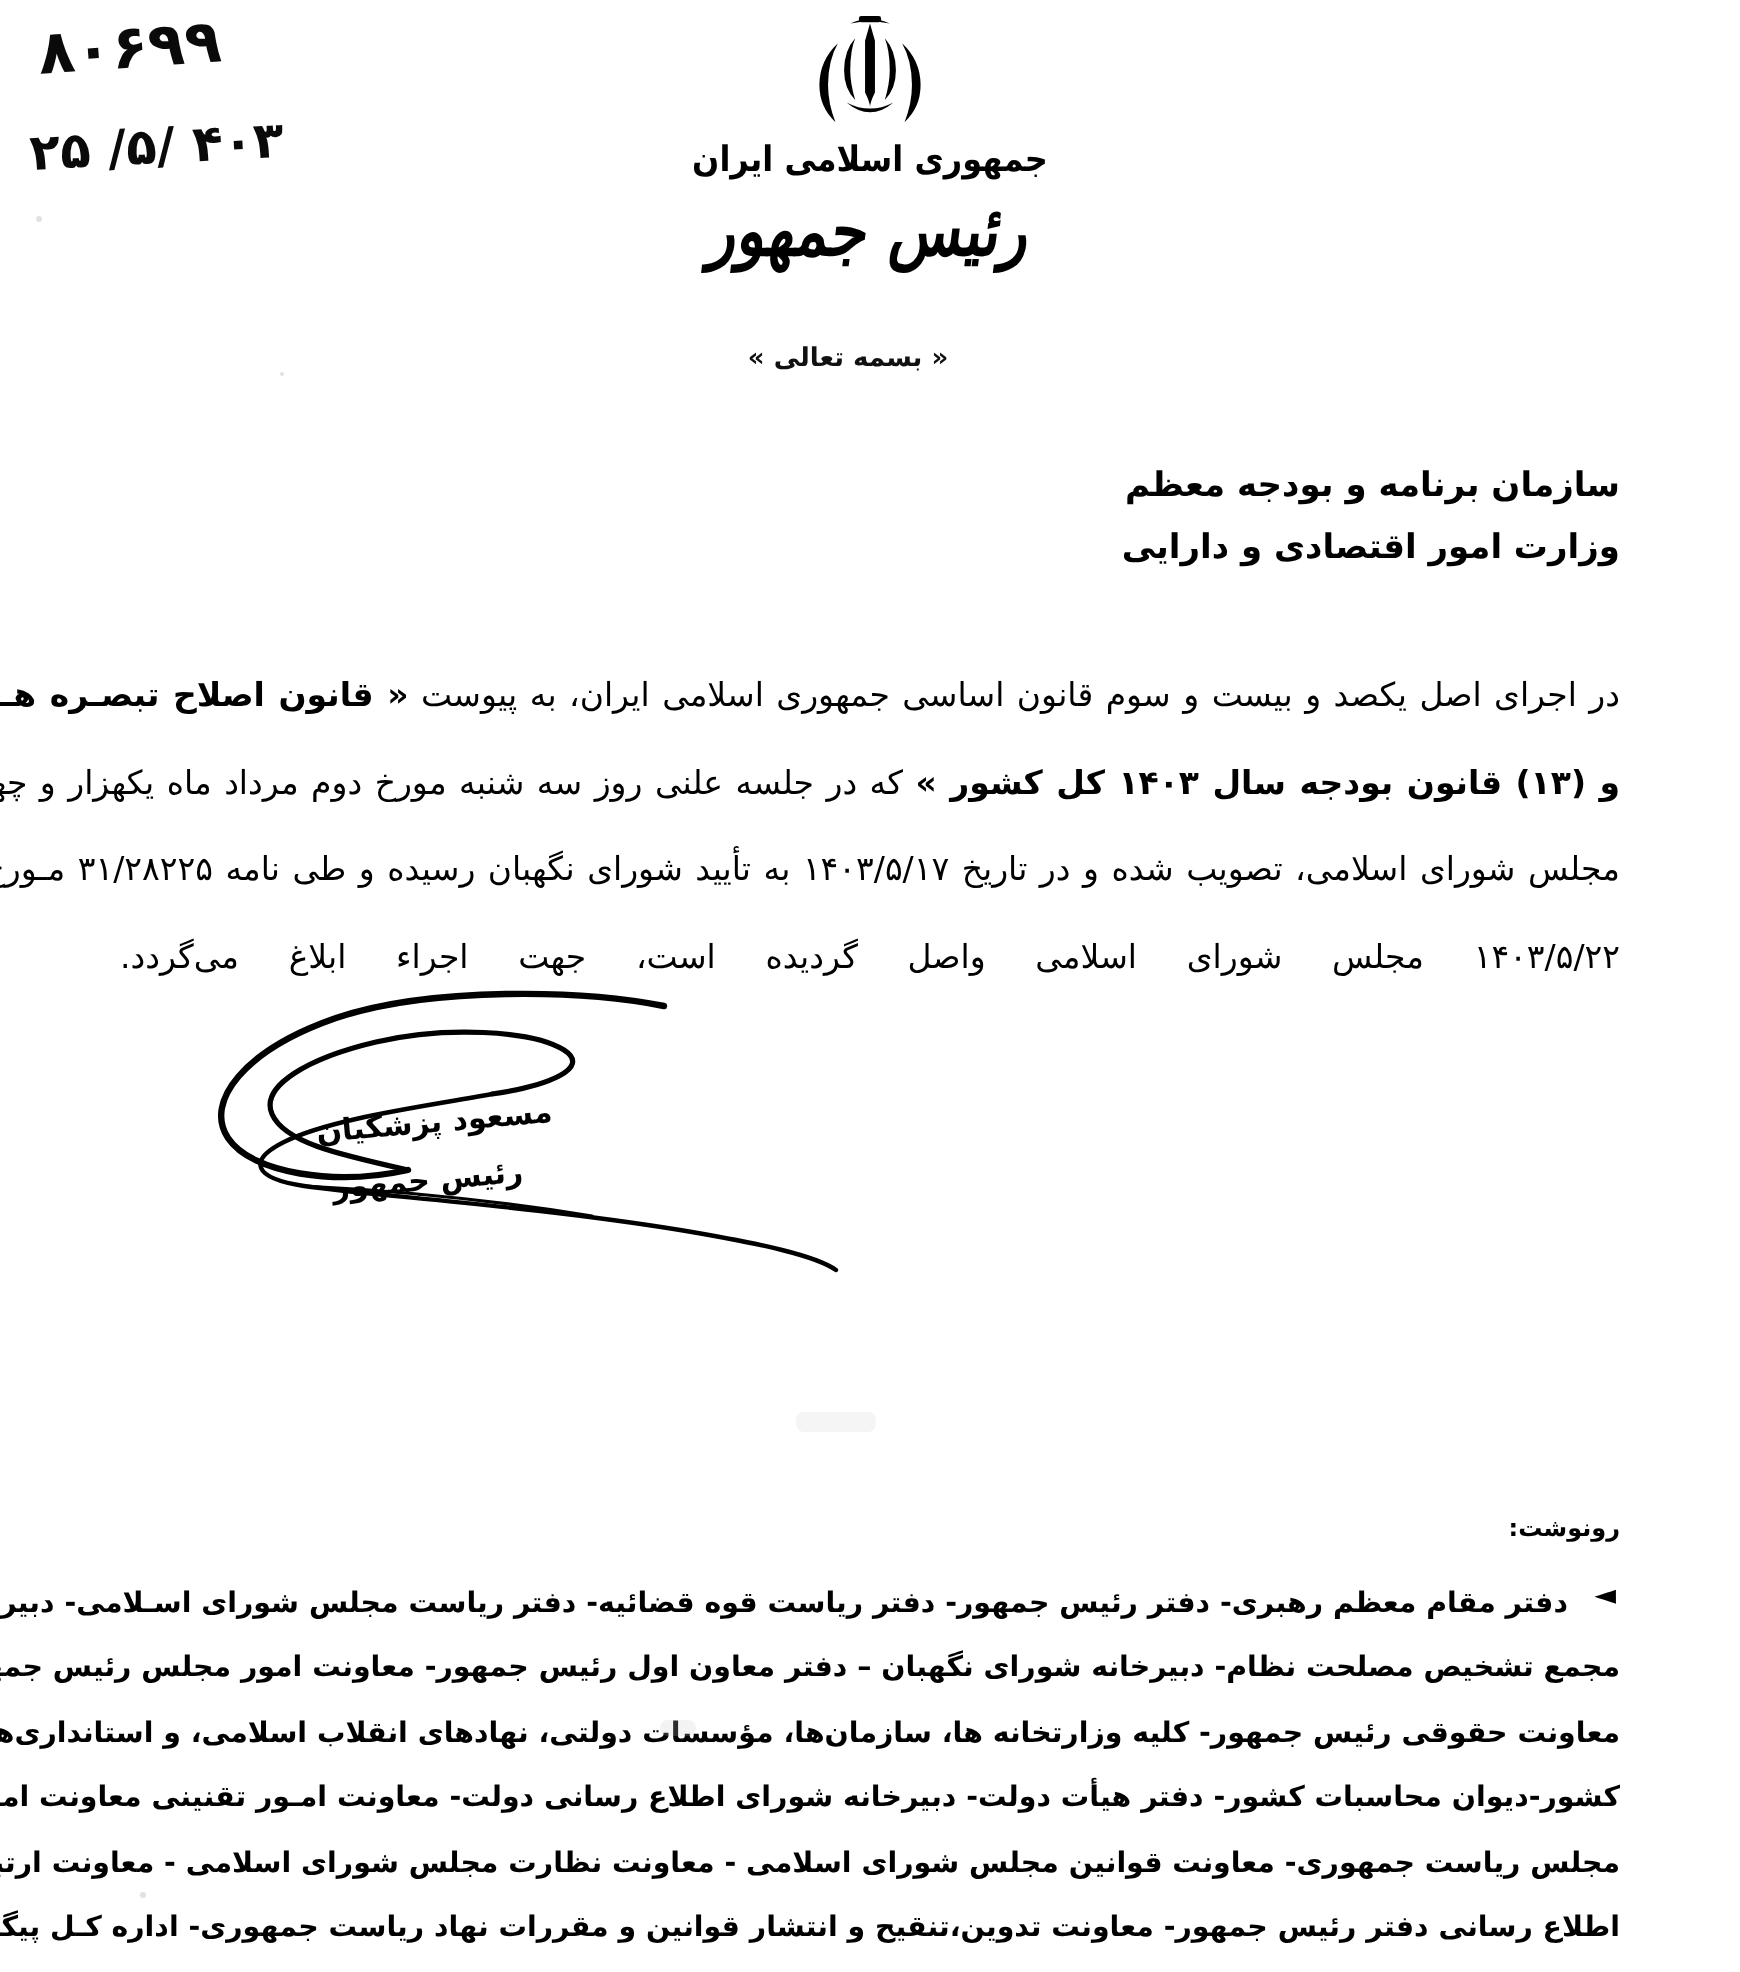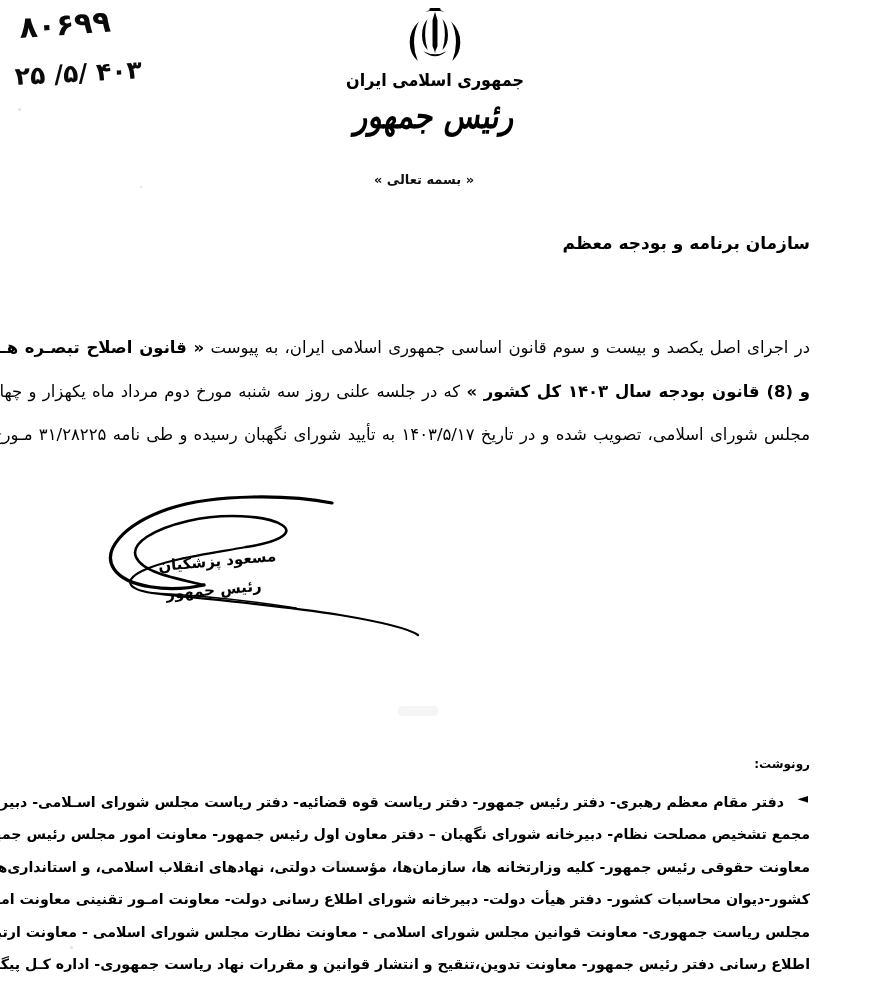--- a/index.html
+++ b/index.html
@@ -215,26 +215,28 @@
       </g>
     </svg>
     <div id="org-name">جمهوری اسلامی ایران</div>
     <div id="role-title">رئیس جمهور</div>
   </div>
 
   <div id="invocation">« بسمه تعالی »</div>
 
   <div id="addressees">
     <div>سازمان برنامه و بودجه معظم</div>
+    <div>وزارت امور اقتصادی و دارایی</div>
   </div>
 
   <div id="body-text">
     <span class="ln ln-1"><span>در اجرای اصل یکصد و بیست و سوم قانون اساسی جمهوری اسلامی ایران، به پیوست </span><span class="bold">« قانون اصلاح تبصـره هـای (۶)</span></span>
-    <span class="ln ln-2"><span class="bold">و (8) قانون بودجه سال ۱۴۰۳ کل کشور »</span><span> که در جلسه علنی روز سه شنبه مورخ دوم مرداد ماه یکهزار و چهار صد و سـه</span></span>
+    <span class="ln ln-2"><span class="bold">و (۱۳) قانون بودجه سال ۱۴۰۳ کل کشور »</span><span> که در جلسه علنی روز سه شنبه مورخ دوم مرداد ماه یکهزار و چهار صد و سـه</span></span>
     <span class="ln ln-3">مجلس شورای اسلامی، تصویب شده و در تاریخ ۱۴۰۳/۵/۱۷ به تأیید شورای نگهبان رسیده و طی نامه ۳۱/۲۸۲۲۵ مـورخ</span>
+    <span class="ln ln-4">۱۴۰۳/۵/۲۲ مجلس شورای اسلامی واصل گردیده است، جهت اجراء ابلاغ می‌گردد.</span>
   </div>
 
   <div id="signature-block">
     <svg id="signature-svg" width="350" height="165" viewBox="0 0 350 165" aria-hidden="true">
       <g fill="none" stroke="#000000" stroke-linecap="round" stroke-linejoin="round">
         <path d="M236 18 C196 10 120 8 72 24 C26 40 6 66 18 84 C30 102 72 108 108 100" stroke-width="3.2"></path>
         <path d="M108 100 C72 92 46 86 40 72 C34 58 58 44 92 36 C126 28 170 30 186 40
                  C200 49 178 58 150 62" stroke-width="2.6"></path>
         <path d="M150 62 C118 68 70 74 46 86 C28 95 30 104 56 108 C92 113 170 118 244 130
                  C286 137 312 143 322 150" stroke-width="2.2"></path>

